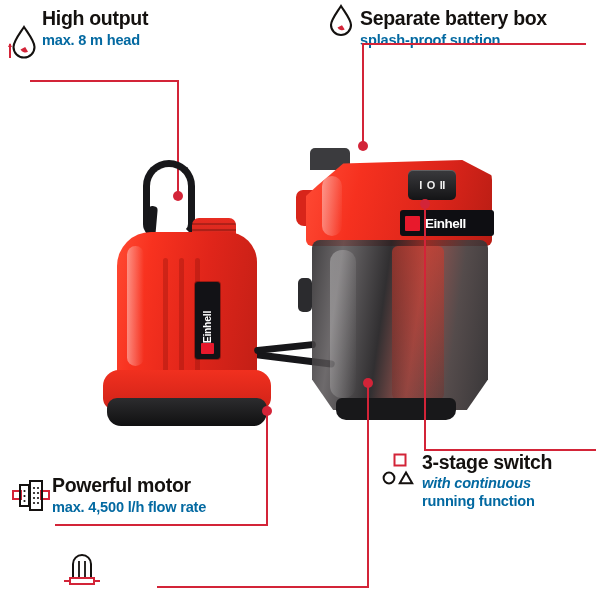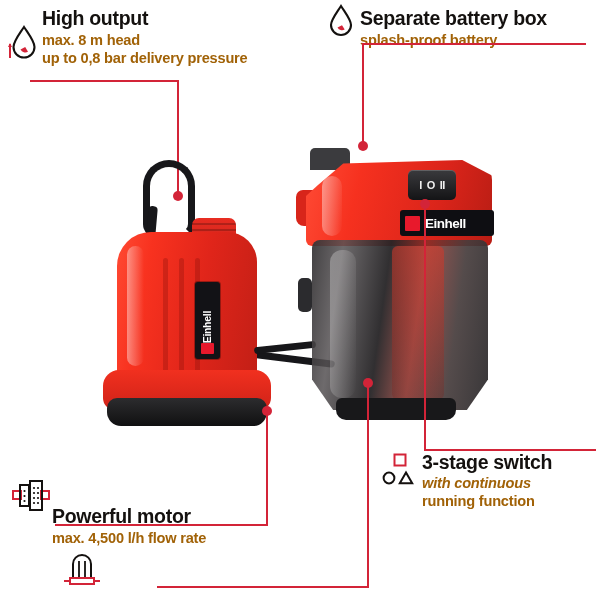--- a/index.html
+++ b/index.html
@@ -2,21 +2,21 @@
 <html><head>
 <meta charset="utf-8">
 <style>
   html,body{margin:0;padding:0;}
   body{width:600px;height:600px;background:#ffffff;font-family:"Liberation Sans",sans-serif;overflow:hidden;}
   #stage{position:relative;width:480px;height:600px;background:#fff;}
 
   
   .callout{position:absolute;}
   .c-title{font-size:19.5px;font-weight:bold;color:#14110f;letter-spacing:-0.3px;line-height:1.08;white-space:nowrap;}
-  .c-sub{font-size:14.6px;font-weight:bold;color:#a16207;letter-spacing:-0.2px;line-height:1.22;white-space:nowrap;}
+  .c-sub{font-size:14.6px;font-weight:bold;color:#0369a1;letter-spacing:-0.2px;line-height:1.22;white-space:nowrap;}
 
   
   .ln{position:absolute;background:#d32438;}
   .lh{height:1.6px;}
   .lv{width:1.6px;}
   .dot{position:absolute;width:10px;height:10px;border-radius:50%;background:#d32438;}
 
   
   .icon{position:absolute;}
 
@@ -79,37 +79,36 @@
   .bb-sideclip{position:absolute;left:2px;top:130px;width:14px;height:34px;background:#2b2b2e;border-radius:5px;}
 </style>
 </head>
 <body>
 
 <div id="stage">
 
   <div class="callout" style="left:42px;top:8px;">
     <div class="c-title">High output</div>
     <div class="c-sub" style="margin-top:3px;">max. 8 m head</div>
-    <div class="c-sub">up to 0,8 bar delivery pressure</div>
   </div>
 
   <svg class="icon" style="left:8px;top:22px;" width="32" height="40" viewBox="0 0 32 40">
     <path d="M16 5 C10 14 5.5 19.5 5.5 25 a10.5 10.5 0 0 0 21 0 C26.5 19.5 22 14 16 5 Z" fill="none" stroke="#14110f" stroke-width="2.1"></path>
     <path d="M12.5 27.5 a5.5 5.5 0 0 0 7.5 2.2 l-2.8 -4.6 Z" fill="#d32438"></path>
     <rect x="1" y="22" width="2" height="14" fill="#d32438"></rect>
     <path d="M2 21 l-2 4 h4 Z" fill="#d32438"></path>
   </svg>
 
   <div class="ln lh" style="left:30px;top:80px;width:148px;"></div>
   <div class="ln lv" style="left:177px;top:80px;height:118px;"></div>
   <div class="dot" style="left:173px;top:191px;"></div>
 
   <div class="callout" style="left:360px;top:8px;">
     <div class="c-title">Separate battery box</div>
-    <div class="c-sub" style="margin-top:3px;">splash-proof battery</div>
+    <div class="c-sub" style="margin-top:3px;">splash-proof suction</div>
   </div>
   <svg class="icon" style="left:326px;top:2px;" width="30" height="36" viewBox="0 0 30 36">
     <path d="M15 4 C9.5 12.5 5 18 5 23 a10 10 0 0 0 20 0 C25 18 20.5 12.5 15 4 Z" fill="none" stroke="#14110f" stroke-width="2.1"></path>
     <path d="M11.5 25.5 a5.2 5.2 0 0 0 7.2 2.1 l-2.7 -4.4 Z" fill="#d32438"></path>
   </svg>
 
   <div class="ln lh" style="left:362px;top:43px;width:224px;"></div>
   <div class="ln lv" style="left:362px;top:43px;height:105px;"></div>
   <div class="dot" style="left:358px;top:141px;"></div>
 
@@ -168,21 +167,21 @@
   <svg class="icon" style="left:380px;top:452px;" width="42" height="40" viewBox="0 0 42 40">
     <rect x="14.5" y="2.5" width="11" height="11" fill="none" stroke="#d32438" stroke-width="2"></rect>
     <circle cx="9" cy="26" r="5.4" fill="none" stroke="#14110f" stroke-width="2"></circle>
     <path d="M26 20.5 L32.2 31.2 L19.8 31.2 Z" fill="none" stroke="#14110f" stroke-width="2"></path>
   </svg>
 
   <div class="dot" style="left:262px;top:406px;"></div>
   <div class="ln lv" style="left:266px;top:411px;height:114px;"></div>
   <div class="ln lh" style="left:55px;top:524px;width:213px;"></div>
 
-  <div class="callout" style="left:52px;top:506px;">
+  <div class="callout" style="left:52px;top:475px;">
     <div class="c-title">Powerful motor</div>
     <div class="c-sub" style="margin-top:3px;">max. 4,500 l/h flow rate</div>
   </div>
 
   <svg class="icon" style="left:10px;top:474px;" width="42" height="42" viewBox="0 0 42 42">
     <rect x="3" y="17" width="8" height="8" fill="none" stroke="#d32438" stroke-width="2"></rect>
     <rect x="31" y="17" width="8" height="8" fill="none" stroke="#d32438" stroke-width="2"></rect>
     <rect x="10" y="11" width="9" height="21" fill="none" stroke="#14110f" stroke-width="2"></rect>
     <rect x="20" y="7" width="12" height="29" fill="none" stroke="#14110f" stroke-width="2"></rect>
     <circle cx="14.5" cy="17" r="1.1" fill="#14110f"></circle>

